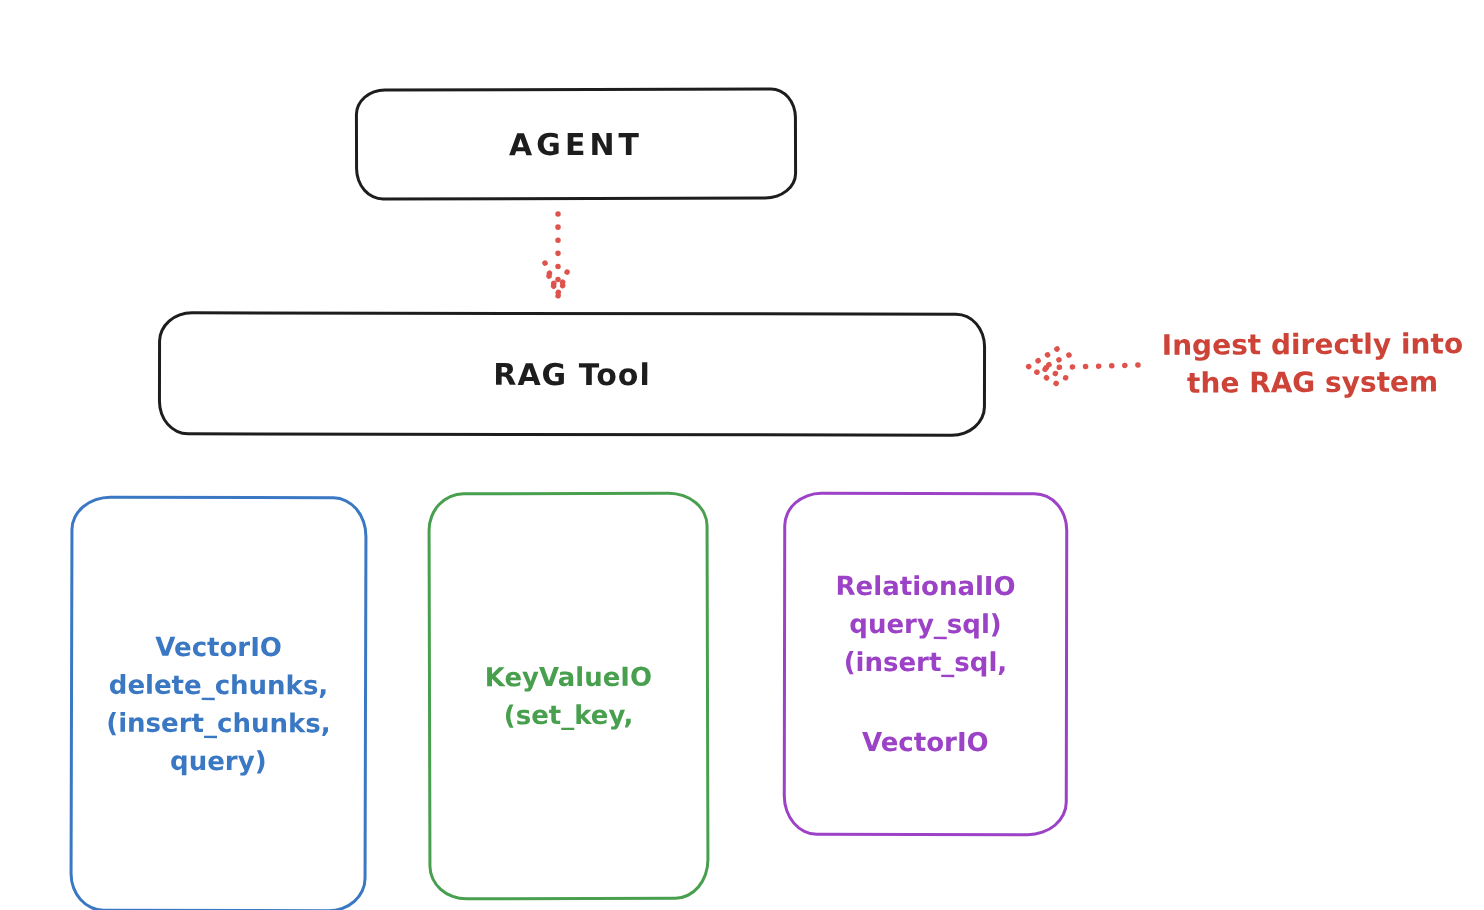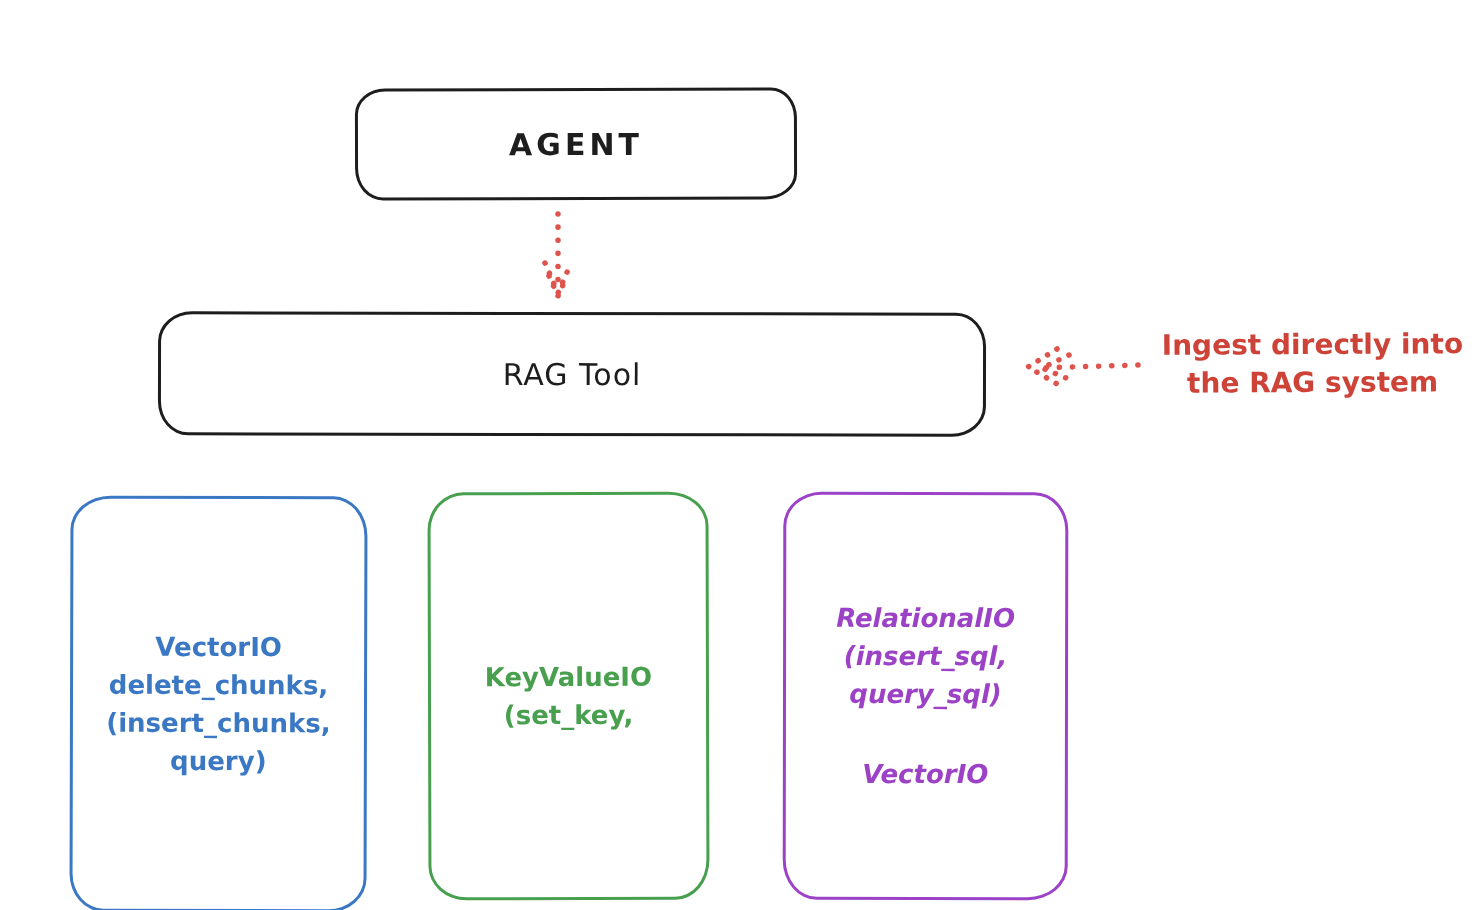--- a/index.html
+++ b/index.html
@@ -31,21 +31,21 @@
   }
   .node-agent .node-label{
     font-size:30px; font-weight:600; letter-spacing:4px;
   }
   .node-rag{
     left:158px; top:268px; width:828px; height:124px;
     border-radius:34px 30px 34px 30px / 30px 34px 30px 34px;
     transform:rotate(0.1deg);
   }
   .node-rag .node-label{
-    font-size:30px; font-weight:400; letter-spacing:1px;text-align:right;
+    font-size:30px; font-weight:700; letter-spacing:1px;text-align:right;
   }
 
   .io-box{
     position:absolute;
     border-width:3.5px; border-style:solid;
     background:var(--bg);
     display:flex; flex-direction:column;
     align-items:center; justify-content:center;
     text-align:center;
     font-size:26px; font-weight:600; line-height:38px;
@@ -57,25 +57,24 @@
     border-radius:40px 34px 38px 34px / 34px 40px 34px 38px;
     transform:rotate(0.15deg);
   }
   .io-keyvalue{
     left:428px; top:448px; width:281px; height:408px;
     border-color:var(--green); color:var(--green);
     border-radius:36px 40px 34px 38px / 38px 34px 40px 34px;
     transform:rotate(-0.15deg);
   }
   .io-relational{
-    left:783px; top:448px; width:285px; height:408px;
+    left:783px; top:448px; width:285px; height:344px;
     border-color:var(--purple); color:var(--purple);
     border-radius:38px 34px 40px 34px / 34px 38px 34px 40px;
     transform:rotate(0.1deg);
-    font-style:italic;
   }
 
   .annotation{
     position:absolute;
     left:1140px; top:282px; width:345px;
     color:var(--red);
     font-size:28px; font-weight:700; line-height:38px;
     text-align:center;
     transform:rotate(-0.3deg);
   }
@@ -124,18 +123,18 @@
     <div>query)</div>
   </div>
 
   <div class="io-box io-keyvalue">
     <div>KeyValueIO</div>
     <div>(set_key,</div>
   </div>
 
   <div class="io-box io-relational">
     <div>RelationalIO</div>
+    <div>query_sql)</div>
     <div>(insert_sql,</div>
-    <div>query_sql)</div>
     <div class="index-label">VectorIO</div>
   </div>
 
 </div>
 
 </body></html>

